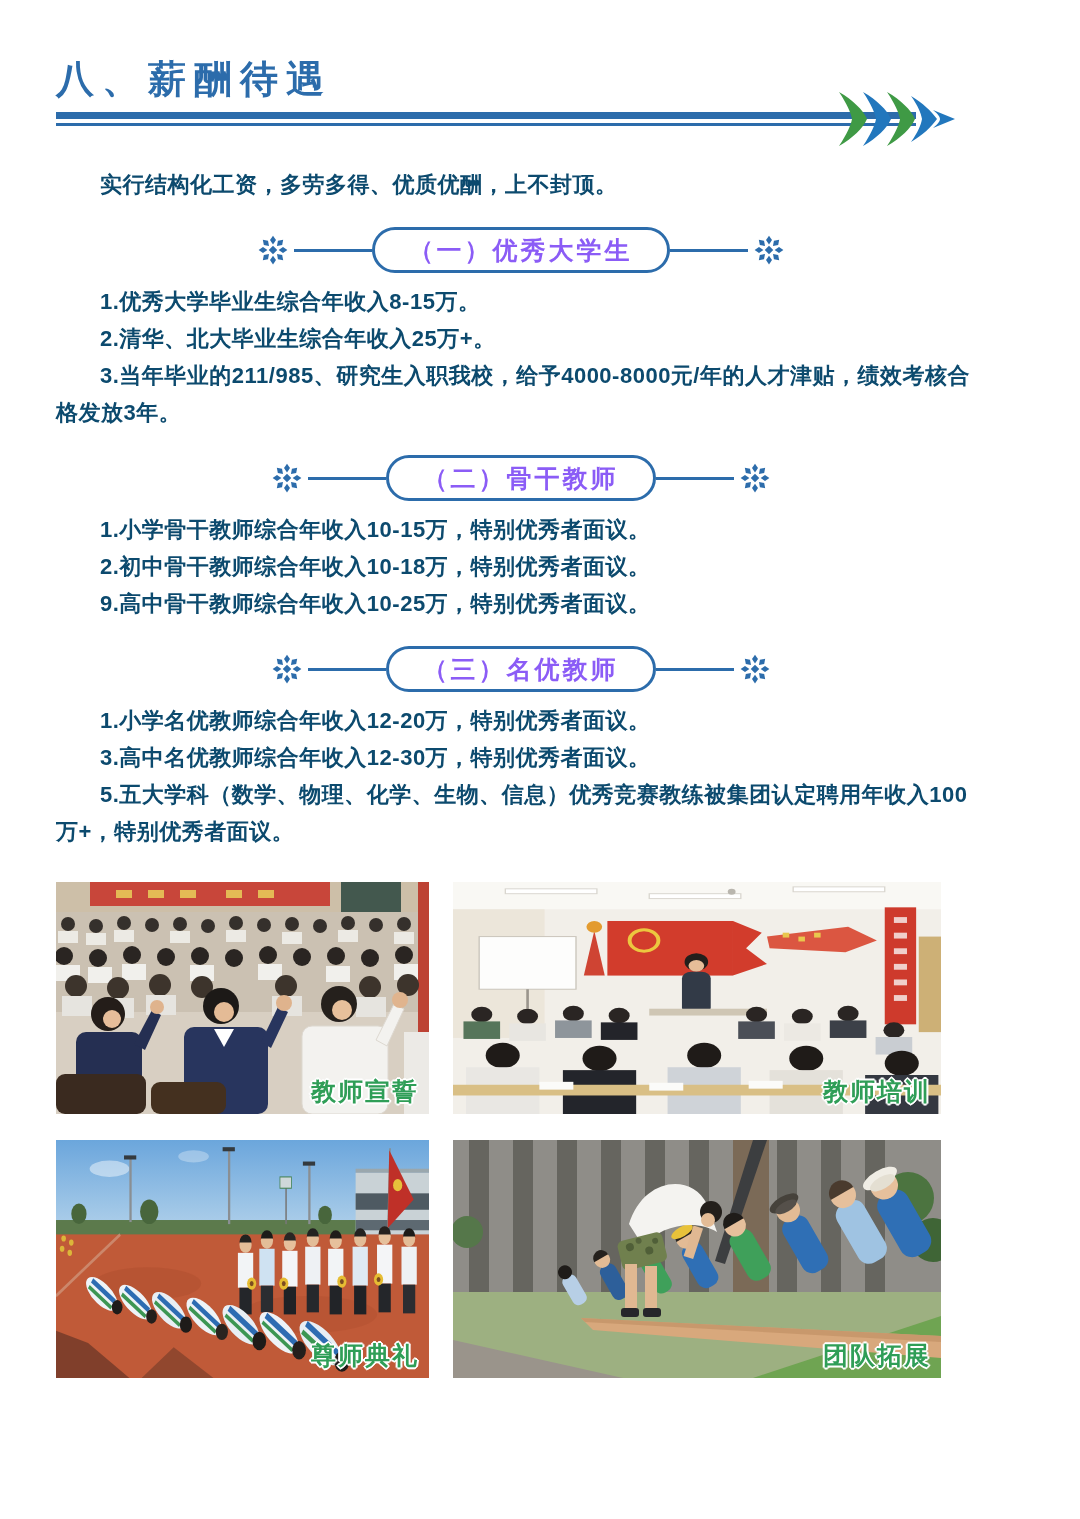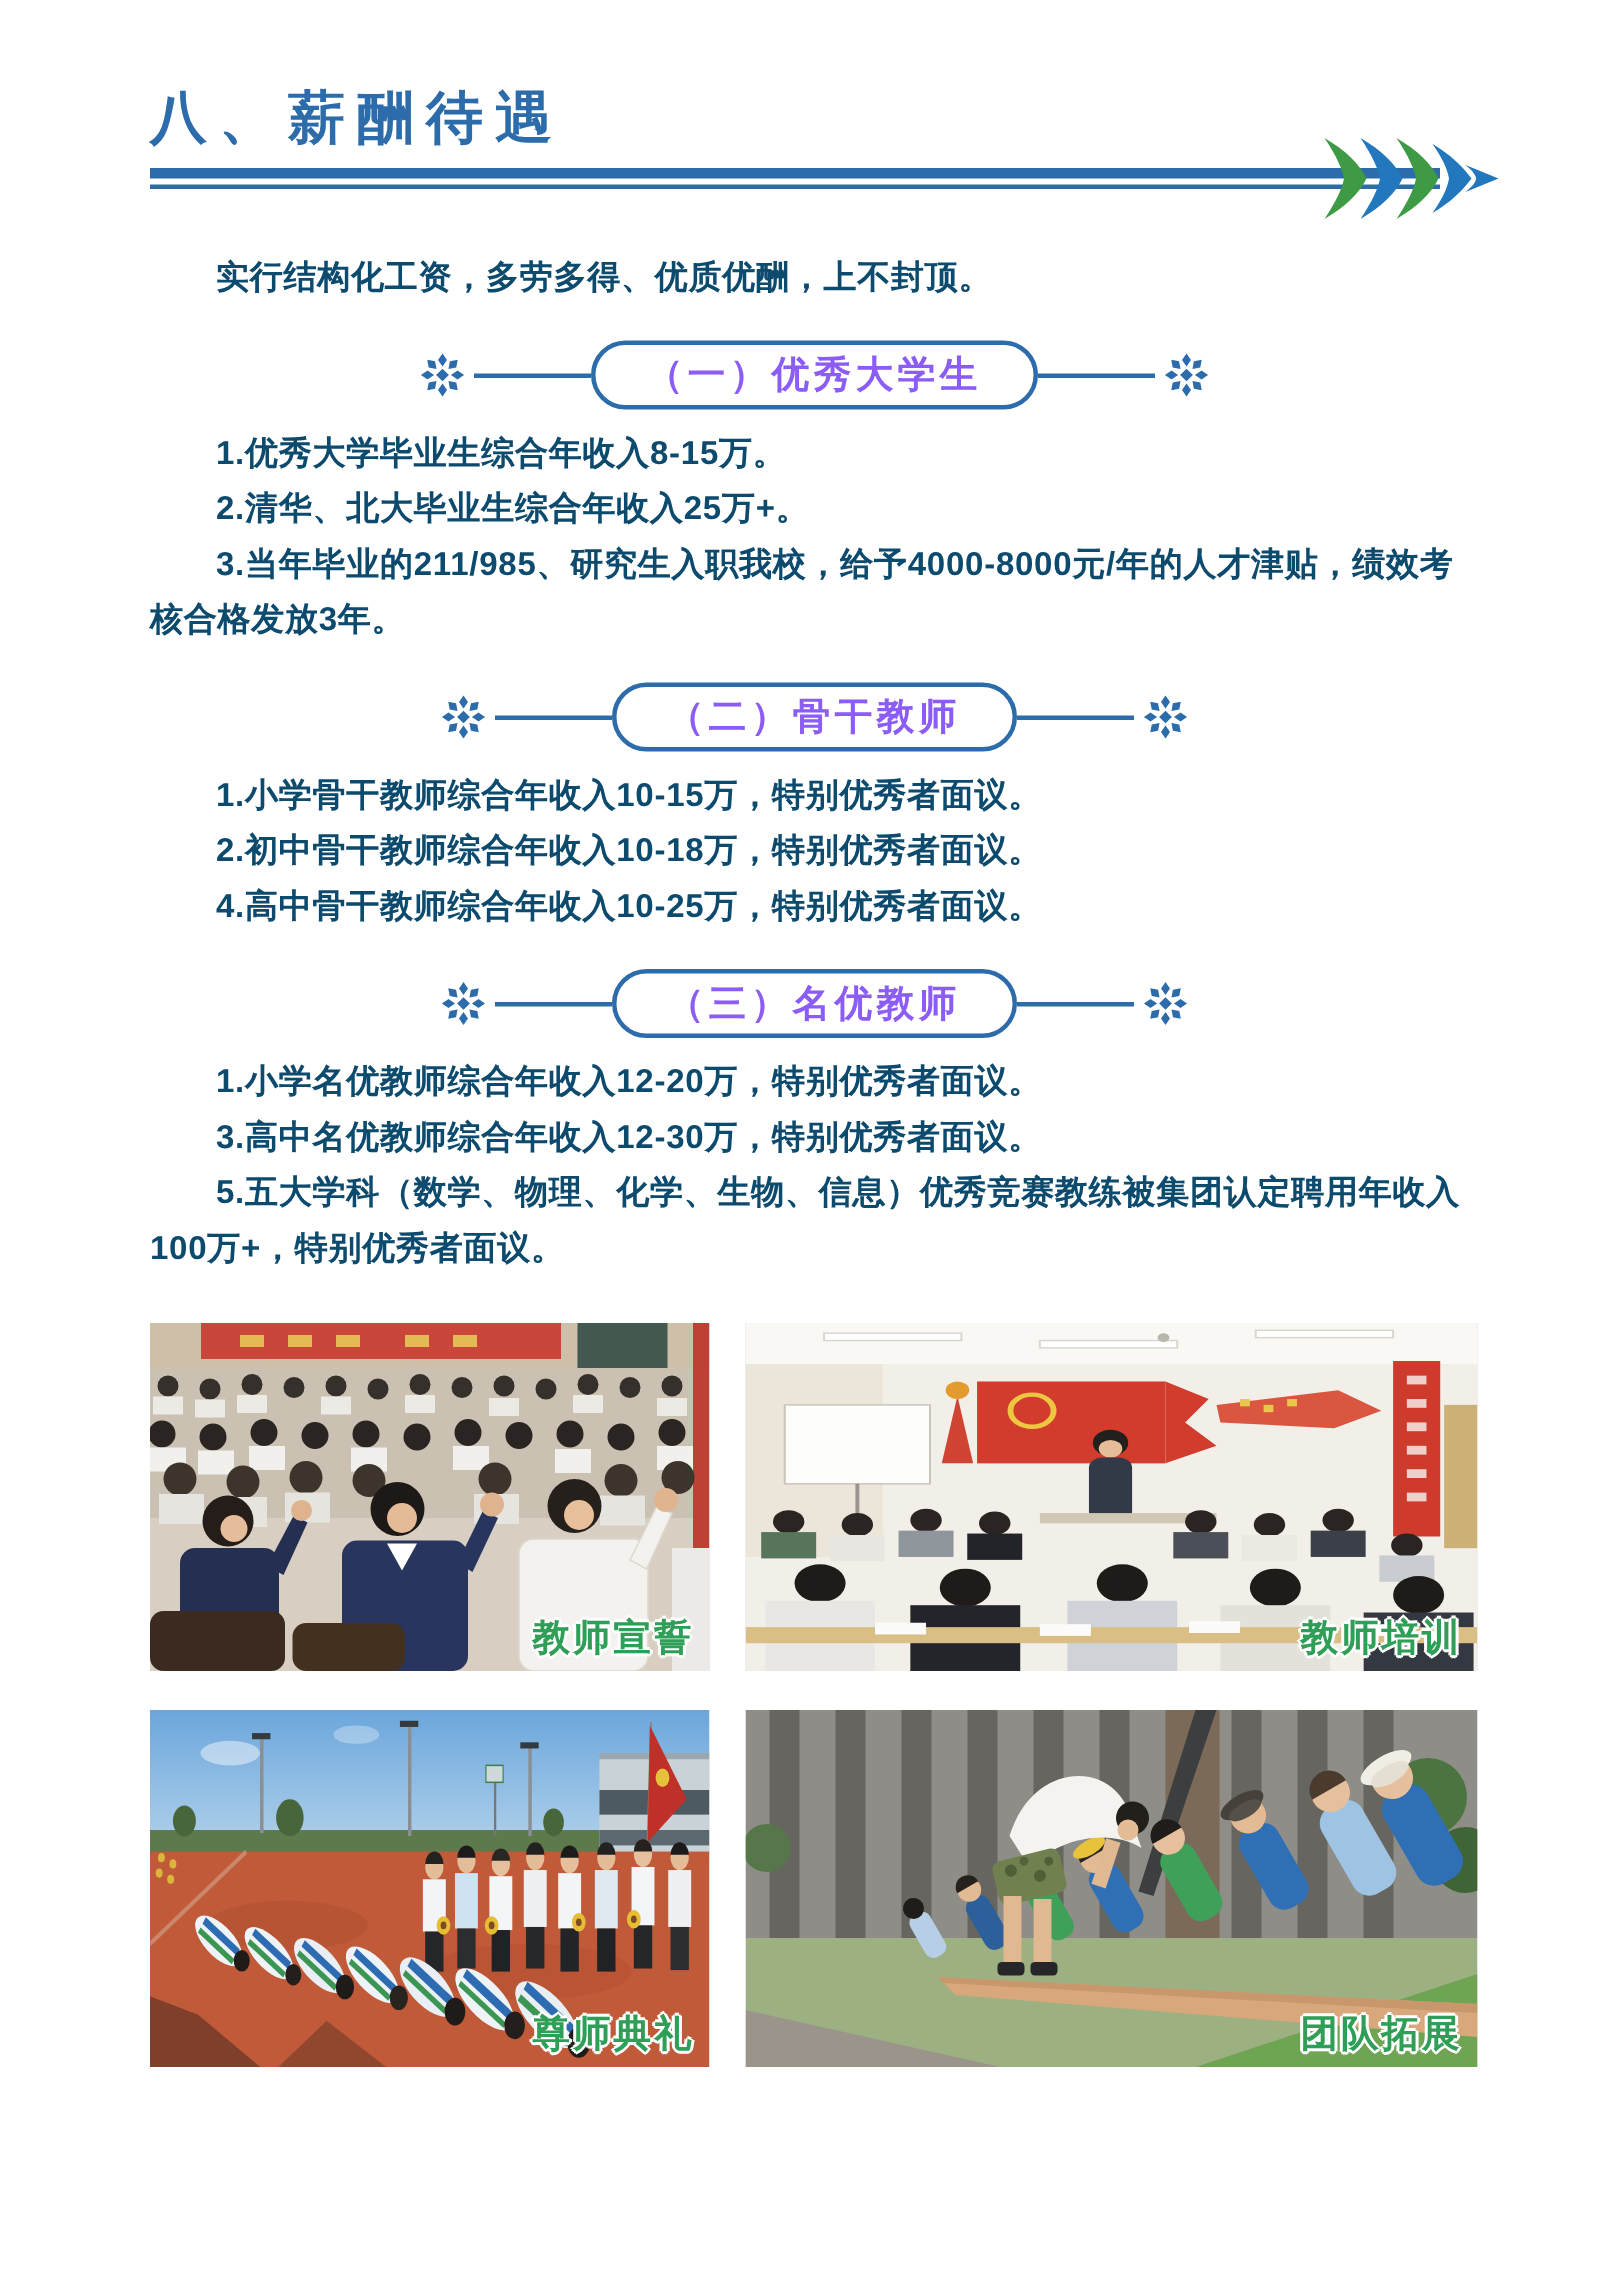--- a/index.html
+++ b/index.html
@@ -1,21 +1,21 @@
 <!DOCTYPE html>
 <html><head>
 <meta charset="utf-8">
 <style>
   * { box-sizing: border-box; }
   html,body { margin:0; padding:0; background:#ffffff; }
   body { font-family:"Liberation Sans","DejaVu Sans",sans-serif; }
   .page {
     position:relative; width:1080px; height:1519px; margin:0 auto;
     background:#ffffff; overflow:hidden;
-    padding:56px 95px 0 100px;
+    padding:56px 95px 0 56px;
   }
   
   .page-title {
     margin:0 0 10px 0; font-size:38px; line-height:46px; font-weight:bold;
     color:#2c6cab; letter-spacing:8px;
   }
   .rule { position:relative; margin-top:8px; width:885px; }
   .rule .t { height:7px; background:#2c6cab; width:860px; }
   .rule .b { height:3px; background:#2c6cab; margin-top:4px; width:860px; }
   .wing { position:absolute; right:-14px; top:-24px; }
@@ -110,21 +110,21 @@
         </svg>
       <div class="hline"></div>
       <div class="pill">（二）骨干教师</div>
       <div class="hline"></div>
       <svg class="snow" width="30" height="30" viewBox="0 0 24 24">
           <use href="#snowflake" fill="#2c6cab"></use>
         </svg>
     </div>
     <p class="para">1.小学骨干教师综合年收入10-15万，特别优秀者面议。</p>
     <p class="para">2.初中骨干教师综合年收入10-18万，特别优秀者面议。</p>
-    <p class="para">4.高中骨干教师综合年收入10-25万，特别优秀者面议。</p>
+    <p class="para">9.高中骨干教师综合年收入10-25万，特别优秀者面议。</p>
 
     <div class="sec-header">
       <svg class="snow" width="30" height="30" viewBox="0 0 24 24">
           <use href="#snowflake" fill="#2c6cab"></use>
         </svg>
       <div class="hline"></div>
       <div class="pill">（三）名优教师</div>
       <div class="hline"></div>
       <svg class="snow" width="30" height="30" viewBox="0 0 24 24">
           <use href="#snowflake" fill="#2c6cab"></use>

